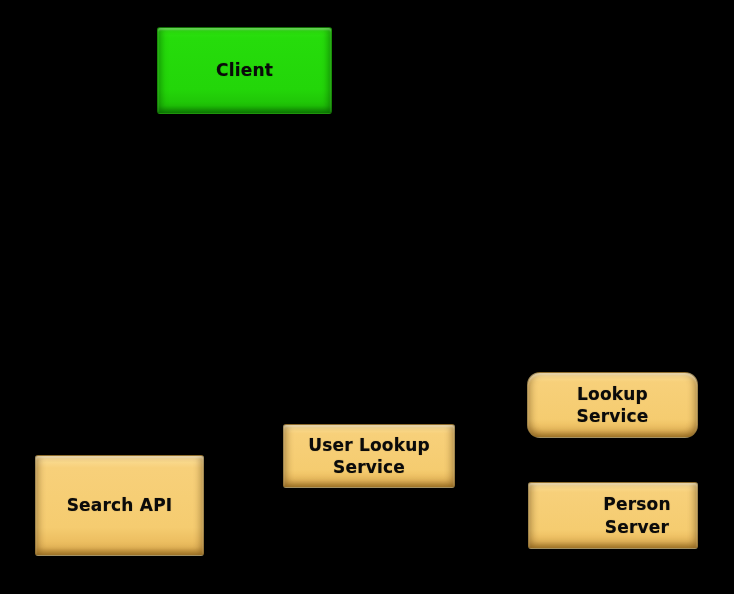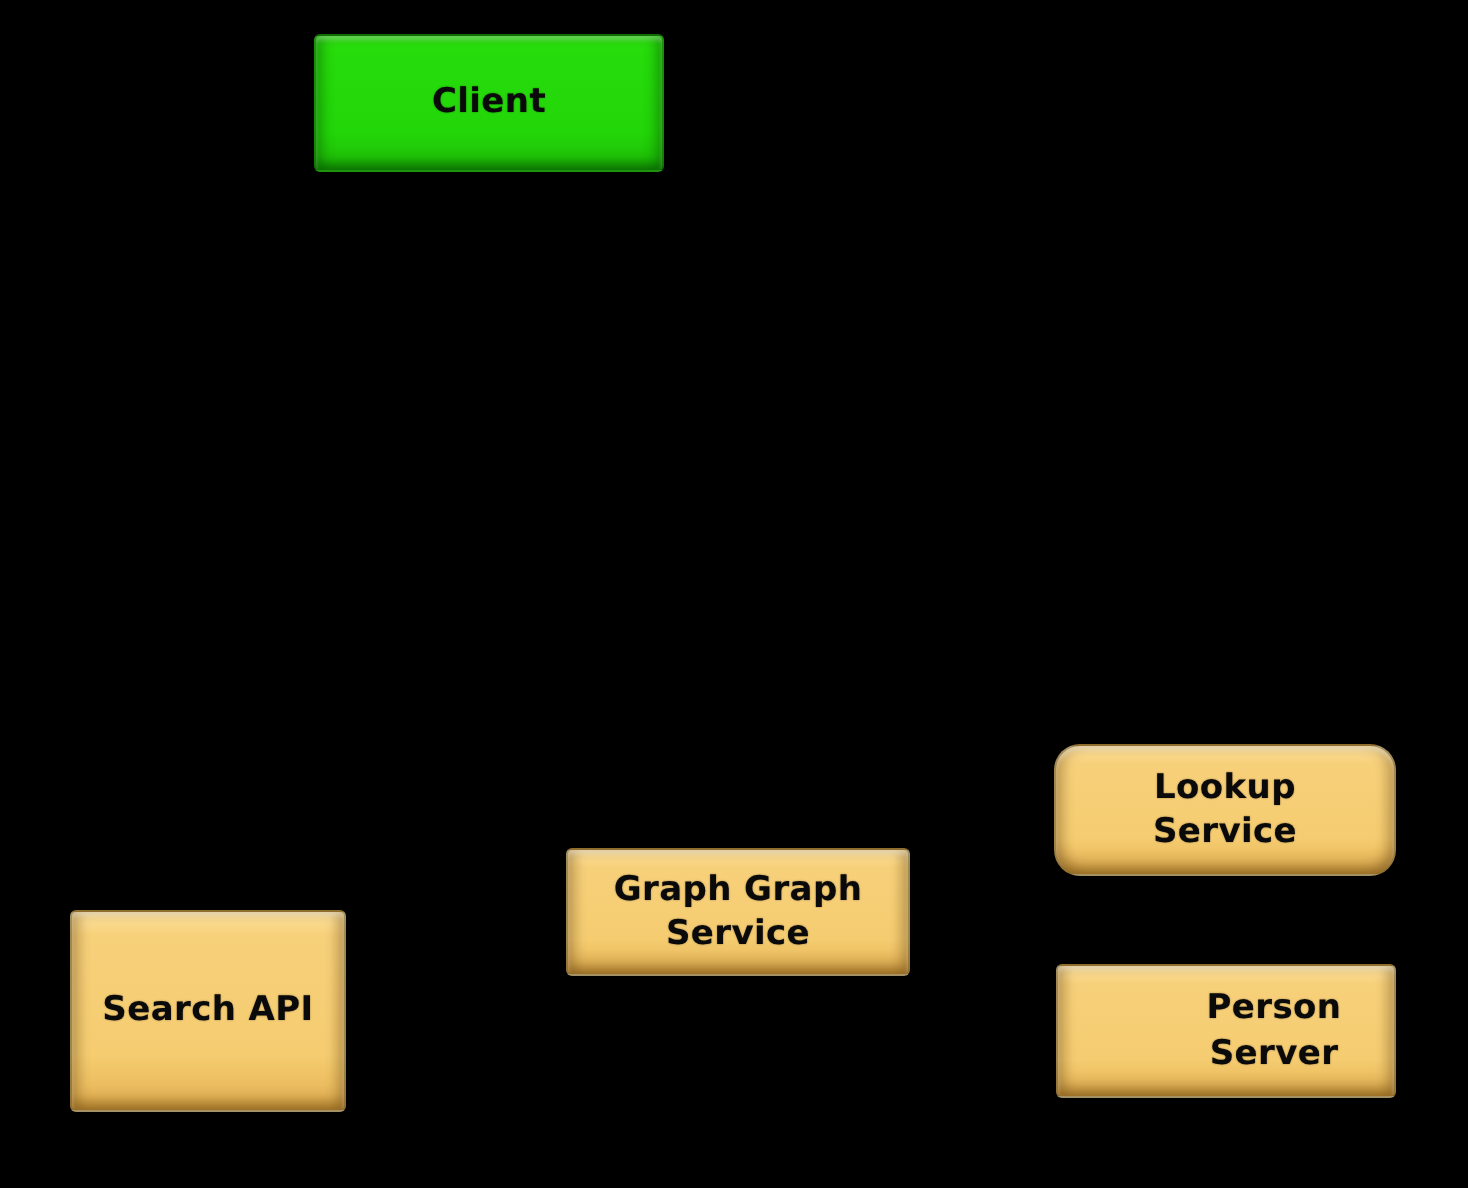--- a/index.html
+++ b/index.html
@@ -35,37 +35,37 @@
     font-weight: bold;
     font-size: 17px;
     line-height: 1.3;
     color: #0a0a0a;
     white-space: pre-line;
     letter-spacing: 0.2px;
     text-shadow: 0 0 1px rgba(0,0,0,0.4);
   }
   
   .node-client {
-    left: 157px; top: 17px; width: 175px; height: 69px;
+    left: 157px; top: 27px; width: 175px; height: 87px;
     background: linear-gradient(180deg, #30e312 0%, #26dc0b 12%, #23d609 72%, #1fc207 92%, #18a806 100%);
     box-shadow:
       inset 0 2px 2px rgba(255,255,255,0.30),
       inset 0 -4px 6px rgba(0,70,0,0.35),
       inset 4px 0 6px rgba(0,60,0,0.25),
       inset -4px 0 6px rgba(0,60,0,0.25),
       0 5px 7px rgba(0,0,0,0.60);
   }
   
   .node-web-server {
     left: 158px; top: 215px; width: 172px; height: 105px;
     background: linear-gradient(180deg, #eccf54 0%, #e3ba3e 12%, #e0b53a 72%, #cf9f2b 94%, #bd8f22 100%);
   }
   
   .node-search-api {
-    left: 35px; top: 455px; width: 138px; height: 101px;
+    left: 35px; top: 455px; width: 169px; height: 101px;
     background: linear-gradient(180deg, #fbe09c 0%, #f7d07a 12%, #f5cc70 72%, #e9b95b 92%, #dca843 100%);
   }
   .node-user-graph-service {
     left: 283px; top: 424px; width: 172px; height: 64px;
     background: linear-gradient(180deg, #fbe09c 0%, #f7d07a 14%, #f5cc70 72%, #e9b95b 92%, #dca843 100%);
   }
   .node-lookup-service {
     left: 527px; top: 372px; width: 171px; height: 66px;
     background: linear-gradient(180deg, #fbe09c 0%, #f7d07a 14%, #f5cc70 72%, #e9b95b 92%, #dca843 100%);
     border-radius: 13px;
@@ -84,21 +84,21 @@
   <div class="node node-client">
     <span class="node-label">Client</span>
   </div>
 
 
   <div class="node node-search-api">
     <span class="node-label">Search API</span>
   </div>
 
   <div class="node node-user-graph-service">
-    <span class="node-label">Graph Graph
+    <span class="node-label">User Lookup
 Service</span>
   </div>
 
   <div class="node node-lookup-service">
     <span class="node-label">Lookup
 Service</span>
   </div>
 
   <div class="node node-person-server">
     <span class="node-label">Person

